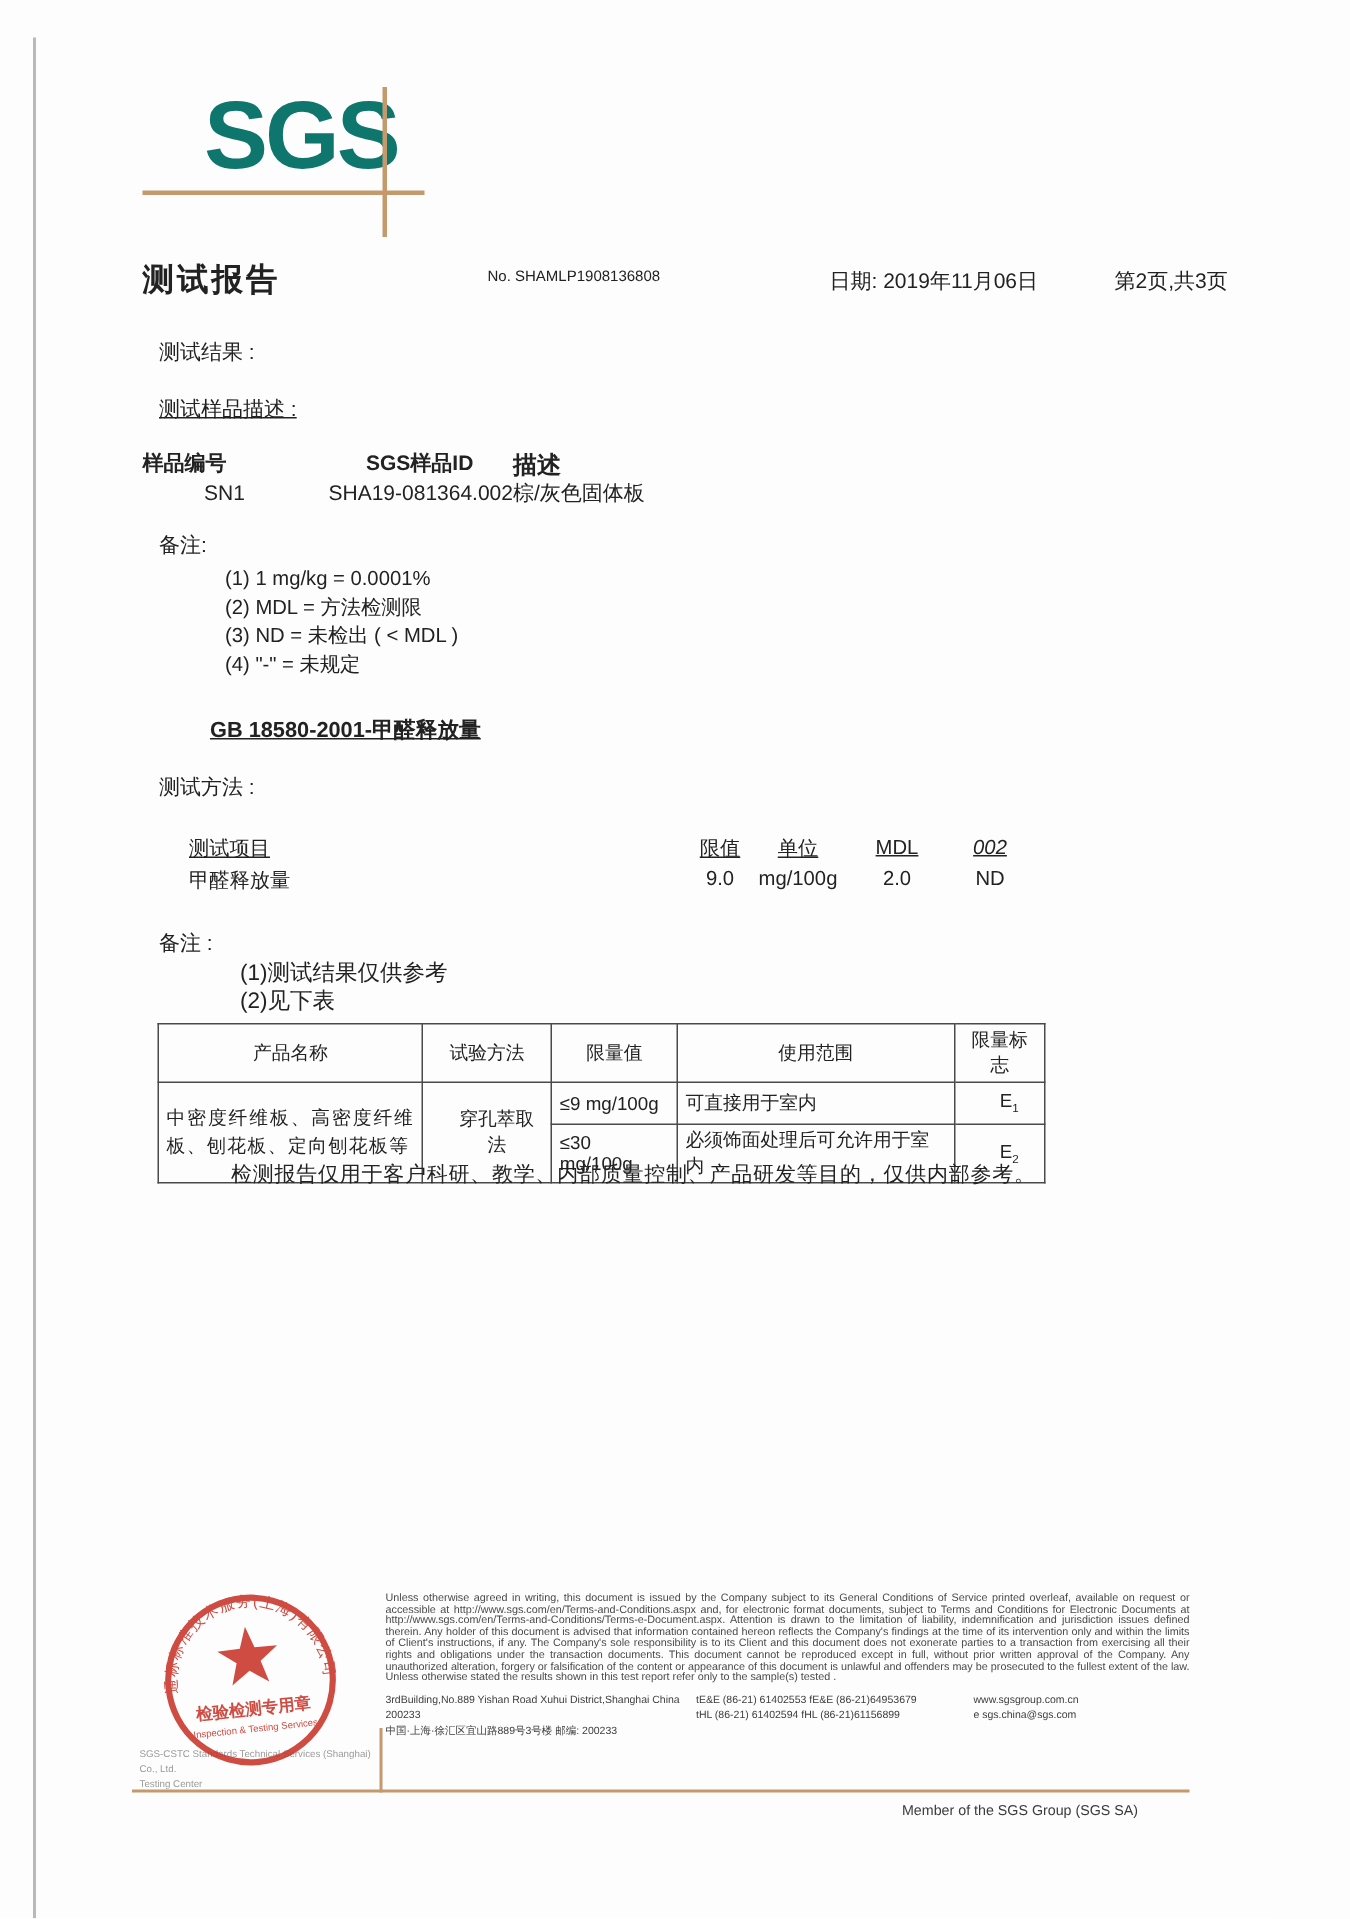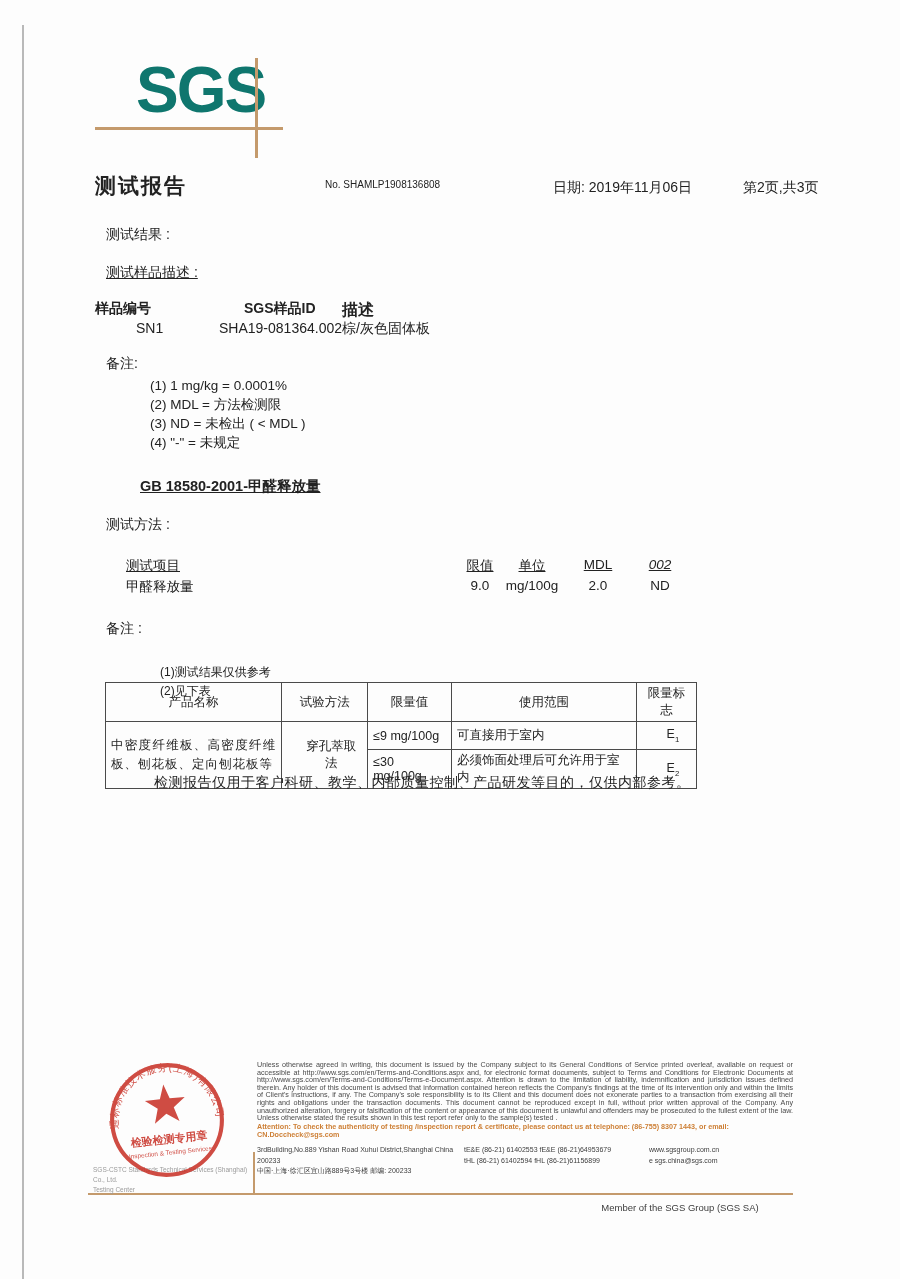--- a/index.html
+++ b/index.html
@@ -46,21 +46,21 @@
   .rt .c-item  { left:0;margin-left:31px; }
   .rt .c-limit { left:385px; transform:translateX(-50%); }
   .rt .c-unit  { left:437px; transform:translateX(-50%); }
   .rt .c-mdl   { left:503px; transform:translateX(-50%); }
   .rt .c-id    { left:565px; transform:translateX(-50%); }
   .rt .hd { text-decoration:underline; top:0; }
   .rt .it { font-style:italic; }
   .rt .vl { top:21px; }
 
   .notes2-label { position:absolute; left:95px; top:620px; }
-  .notes2 { position:absolute; left:160px; top:663px; font-size:12px; line-height:19px; }
+  .notes2 { position:absolute; left:160px; top:639px; font-size:15px; line-height:19px; }
 
   
   .limit-table { position:absolute; left:105px; top:682px; width:592px; border-collapse:collapse; table-layout:fixed; font-size:12.5px; }
   .limit-table td, .limit-table th { border:1.5px solid #4a4a4a; padding:2px 5px; font-weight:normal; vertical-align:middle; }
   .limit-table th { text-align:center; height:30px; }
   .limit-table .col0 { width:164px; } .limit-table .col1 { width:80px; }
   .limit-table .col2 { width:78px; }  .limit-table .col3 { width:172px; }
   .limit-table .col4 { width:56px; }
   .limit-table .prod { text-align:justify; line-height:1.55; letter-spacing:1px; }
   .limit-table .ctr { text-align:center;padding-left:18px; }
@@ -186,21 +186,20 @@
     <text x="70" y="108" text-anchor="middle" font-size="7" fill="#c9342a">Inspection &amp; Testing Services</text>
   </svg>
 
   <div class="co-lines">
     <div>SGS-CSTC Standards Technical Services (Shanghai) Co., Ltd.</div>
     <div>Testing Center</div>
   </div>
 
   <div class="footer-right">
     <p class="disclaimer">Unless otherwise agreed in writing, this document is issued by the Company subject to its General Conditions of Service printed overleaf, available on request or accessible at http://www.sgs.com/en/Terms-and-Conditions.aspx and, for electronic format documents, subject to Terms and Conditions for Electronic Documents at http://www.sgs.com/en/Terms-and-Conditions/Terms-e-Document.aspx. Attention is drawn to the limitation of liability, indemnification and jurisdiction issues defined therein. Any holder of this document is advised that information contained hereon reflects the Company's findings at the time of its intervention only and within the limits of Client's instructions, if any. The Company's sole responsibility is to its Client and this document does not exonerate parties to a transaction from exercising all their rights and obligations under the transaction documents. This document cannot be reproduced except in full, without prior written approval of the Company. Any unauthorized alteration, forgery or falsification of the content or appearance of this document is unlawful and offenders may be prosecuted to the fullest extent of the law. Unless otherwise stated the results shown in this test report refer only to the sample(s) tested .</p>
-    <p class="attention">Attention: To check the authenticity of testing /inspection report &amp; certificate, please contact us at telephone: (86-755) 8307 1443, or email: CN.Doccheck@sgs.com</p>
     <div class="addr-row">
       <div class="addr-col0">
         <div>3rdBuilding,No.889 Yishan Road Xuhui District,Shanghai China  200233</div>
         <div>中国·上海·徐汇区宜山路889号3号楼  邮编: 200233</div>
       </div>
       <div class="addr-col1">
         <div>tE&amp;E (86-21) 61402553  fE&amp;E (86-21)64953679</div>
         <div>tHL (86-21) 61402594  fHL (86-21)61156899</div>
       </div>
       <div class="addr-col2">

